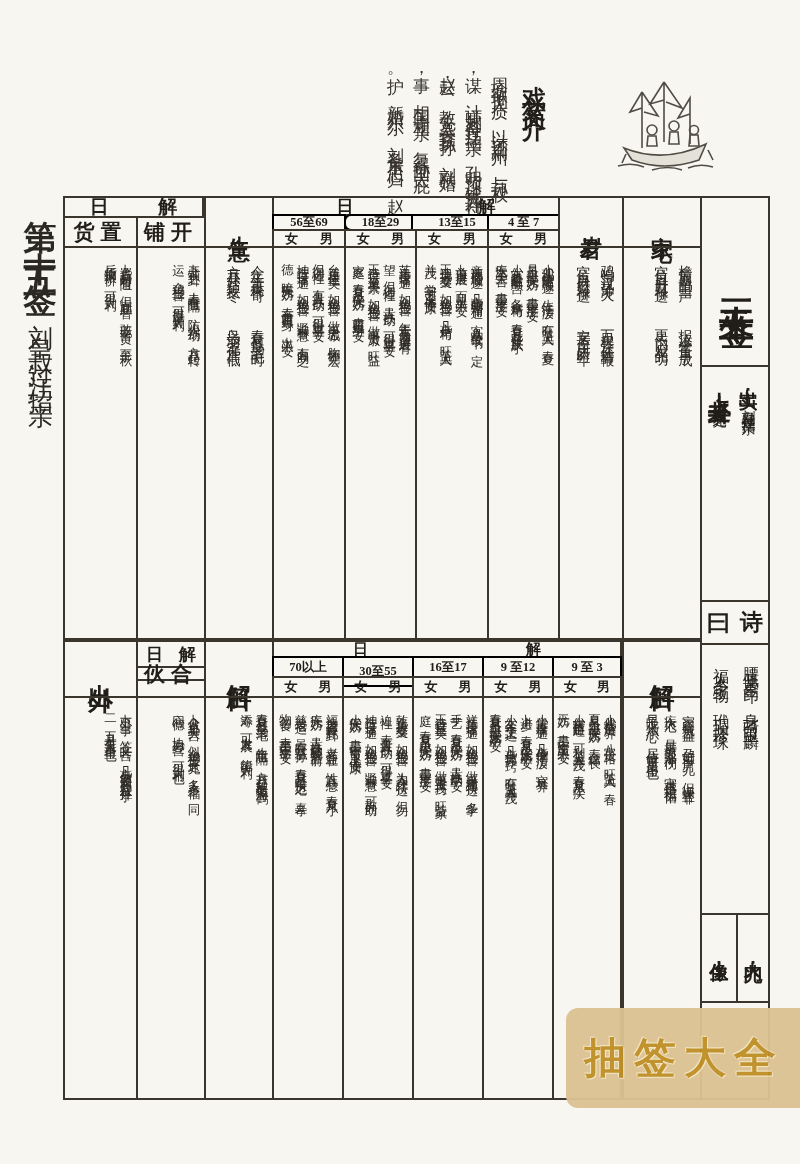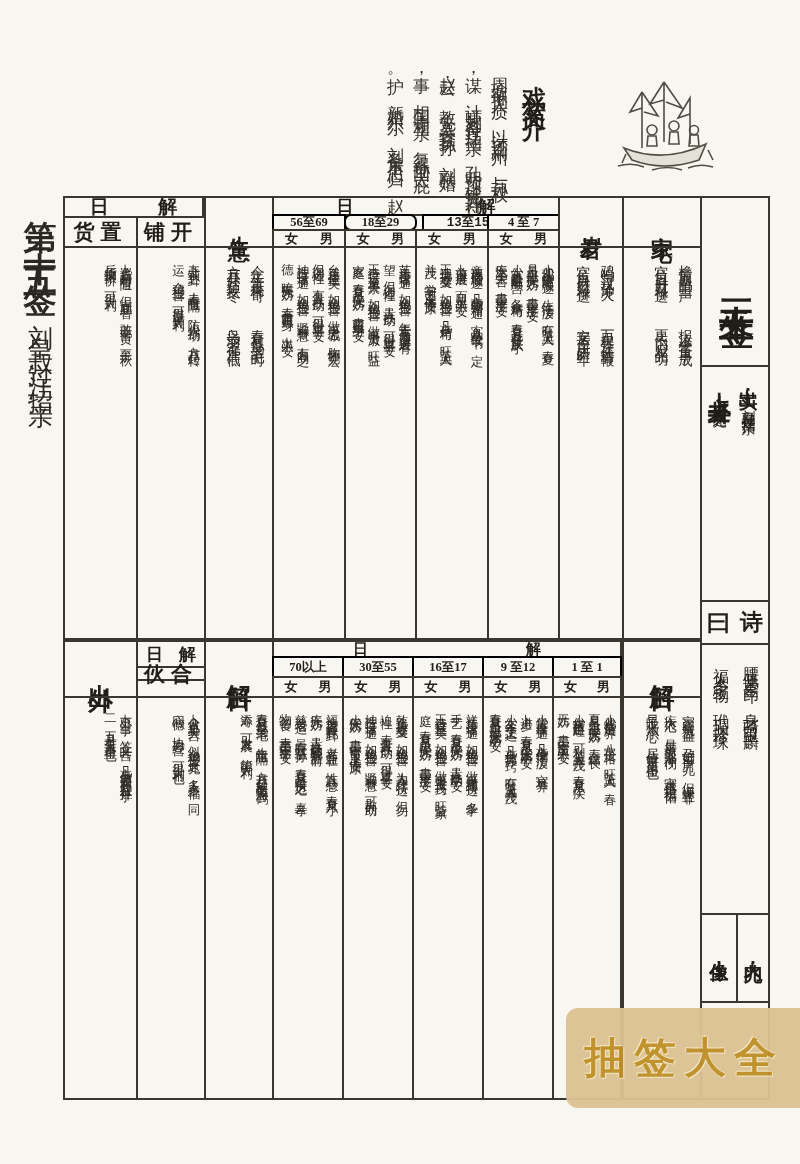--- a/index.html
+++ b/index.html
@@ -80,21 +80,21 @@
     <span>日</span>
     <span>解</span>
   </div>
 
   <div class="abs rangehdr" style="left:272px;top:214px;width:74px;height:17px;">
       <span>56至69</span>
     </div>
   <div class="abs rangehdr" style="left:344px;top:214px;width:73px;height:17px;border-radius:7px;">
       <span>18至29</span>
     </div>
-  <div class="abs rangehdr" style="left:422px;top:214px;width:92px;height:17px;font-family:Liberation Mono, monospace;">
+  <div class="abs rangehdr" style="left:411px;top:214px;width:92px;height:17px;">
       <span>13至15</span>
     </div>
   <div class="abs rangehdr" style="left:487px;top:214px;width:73px;height:17px;">
       <span>4 至 7</span>
     </div>
   <div class="abs genderhdr" style="left:272px;top:229px;width:74px;height:19px;">
       <span>女</span>
       <span>男</span>
     </div>
   <div class="abs genderhdr" style="left:344px;top:229px;width:73px;height:19px;">
@@ -227,31 +227,31 @@
     <span class="vhdr" style="font-size:25px;letter-spacing:5px;">解日</span>
   </div>
 
   <div class="abs cell hpair" style="left:272px;top:640px;width:350px;height:18px;font-size:15px;">
     <span>日</span>
     <span>解</span>
   </div>
   <div class="abs rangehdr" style="left:272px;top:656px;width:72px;height:22px;">
       <span>70以上</span>
     </div>
-  <div class="abs rangehdr" style="left:342px;top:656px;width:72px;height:22px;">
+  <div class="abs rangehdr" style="left:342px;top:656px;width:72px;height:31px;">
       <span>30至55</span>
     </div>
   <div class="abs rangehdr" style="left:412px;top:656px;width:72px;height:22px;">
       <span>16至17</span>
     </div>
   <div class="abs rangehdr" style="left:482px;top:656px;width:72px;height:22px;">
       <span>9 至12</span>
     </div>
   <div class="abs rangehdr" style="left:552px;top:656px;width:70px;height:22px;">
-      <span>1 至 1</span>
+      <span>9 至 3</span>
     </div>
   <div class="abs genderhdr" style="left:272px;top:676px;width:72px;height:22px;">
       <span>女</span>
       <span>男</span>
     </div>
   <div class="abs genderhdr" style="left:342px;top:676px;width:72px;height:22px;">
       <span>女</span>
       <span>男</span>
     </div>
   <div class="abs genderhdr" style="left:412px;top:676px;width:72px;height:22px;">

